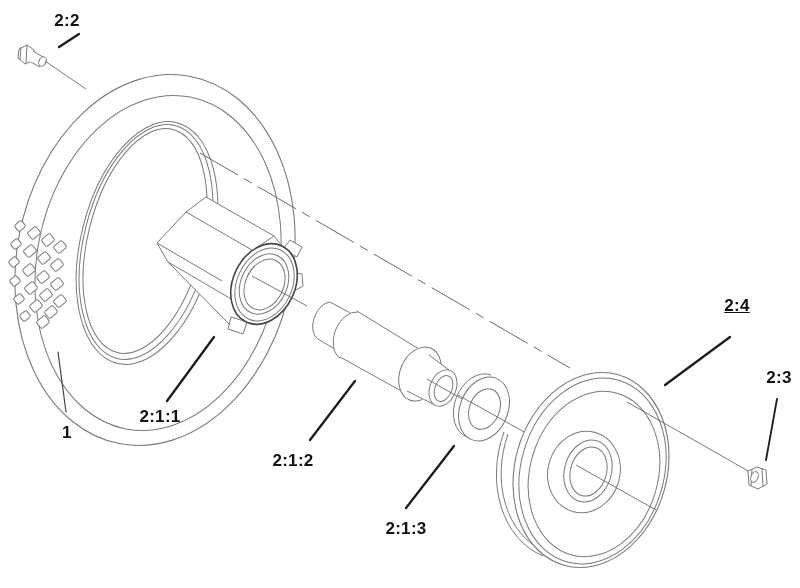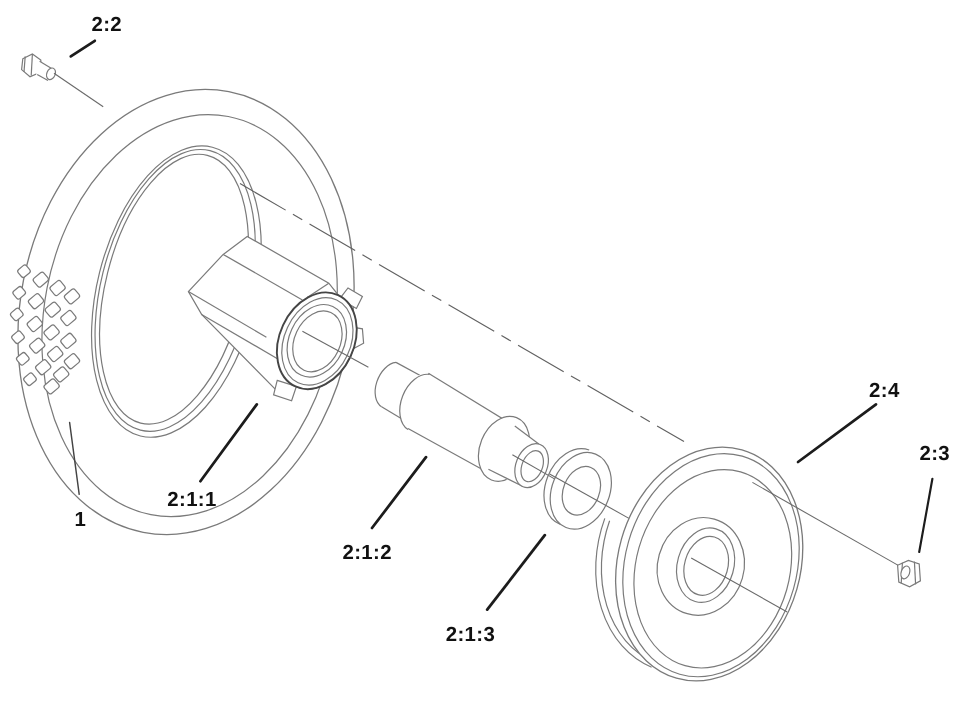--- a/index.html
+++ b/index.html
@@ -2,26 +2,26 @@
 <html><head>
 <meta charset="utf-8">
 <style>
   html,body{margin:0;padding:0;background:#ffffff;}
   #stage{position:relative;width:800px;height:588px;background:#ffffff;overflow:hidden;
          font-family:"Liberation Sans", sans-serif;}
   #stage svg{position:absolute;left:0;top:0;}
   .lbl{position:absolute;transform:translate(-50%,-50%);font-size:17px;font-weight:700;
        color:#111;letter-spacing:0.3px;white-space:nowrap;}
   
-  #lbl-bolt   {left:89px;  top:21px;}
+  #lbl-bolt   {left:67px;  top:21px;}
   #lbl-tire   {left:67px;  top:433px;}
   #lbl-hub    {left:160px; top:417px;}
-  #lbl-spacer {left:306px; top:461px;}
-  #lbl-washer {left:392px; top:529px;text-align:right;}
-  #lbl-rim    {left:737px; top:326px;}
+  #lbl-spacer {left:293px; top:461px;}
+  #lbl-washer {left:406px; top:529px;text-align:right;}
+  #lbl-rim    {left:737px; top:306px;text-decoration:underline;}
   #lbl-nut    {left:779px; top:378px;}
 </style>
 </head>
 <body>
 
 <div id="stage">
 <svg width="800" height="588" viewBox="0 0 800 588">
 
   <g stroke="#7a7a7a" stroke-width="1" fill="none">
     <ellipse cx="155" cy="260" rx="138" ry="187" transform="rotate(11 155 260)" fill="#ffffff" stroke-width="1.1"></ellipse>

